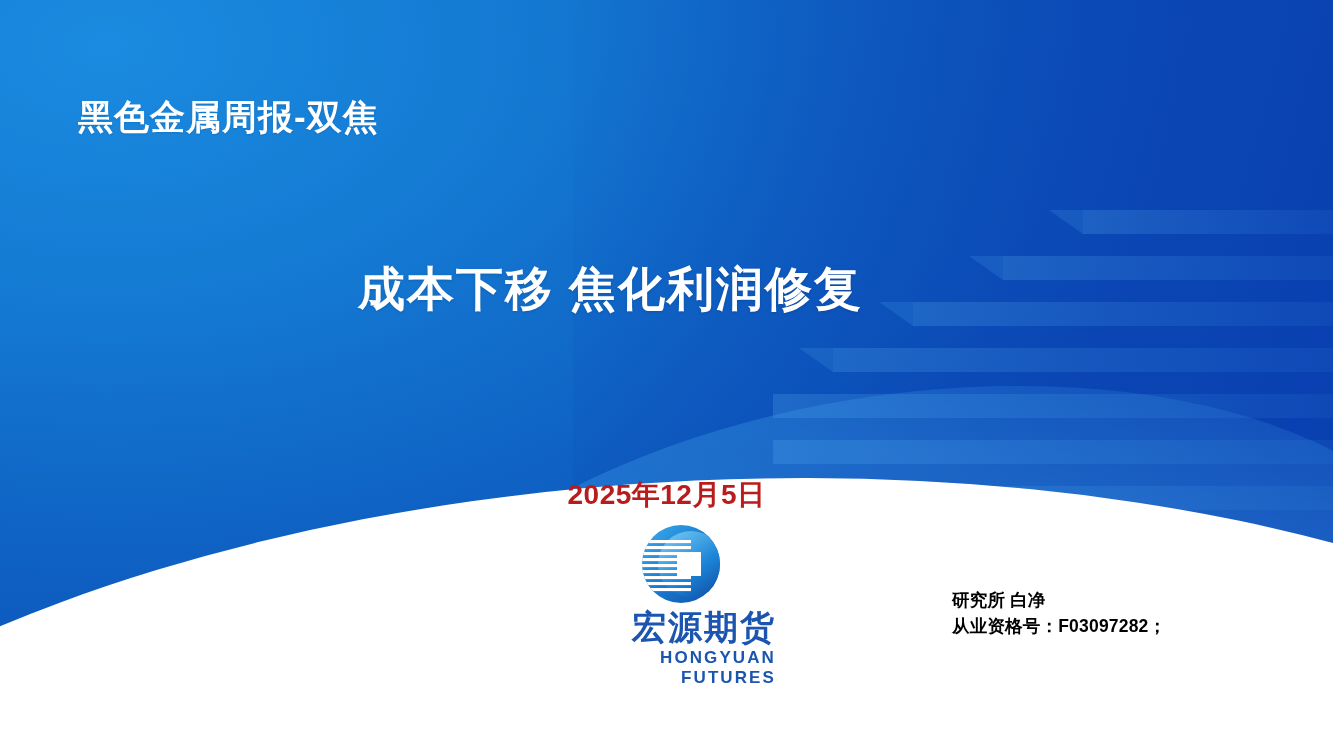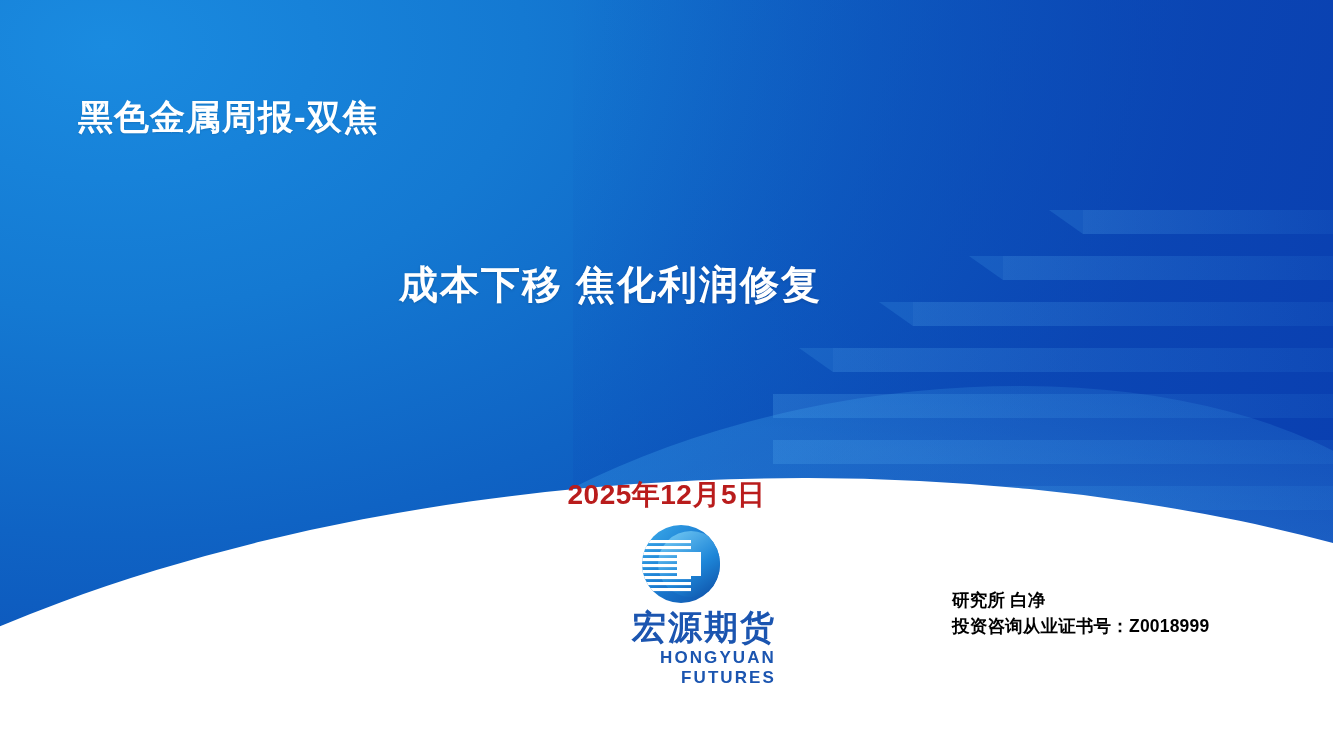--- a/index.html
+++ b/index.html
@@ -76,21 +76,21 @@
   
   .header-title {
     position:absolute; left:78px; top:94px;
     font-size:35px; font-weight:bold; color:#ffffff;
     letter-spacing:1px; white-space:nowrap;
     text-shadow:0 1px 2px rgba(0,0,0,0.12);
   }
   .main-title {
     position:absolute; left:0; top:258px; width:1221px;
     text-align:center;
-    font-size:39px; font-weight:bold; color:#ffffff;
+    font-size:47px; font-weight:bold; color:#ffffff;
     letter-spacing:2px;
     text-shadow:0 1px 3px rgba(0,0,0,0.15);
   }
   .date-line {
     position:absolute; left:0; top:476px; width:1333px;
     text-align:center;
     font-size:28px; font-weight:bold; color:#b91c1c;
     letter-spacing:0.5px;
   }
 
@@ -189,16 +189,16 @@
           <rect x="38" y="30" width="24" height="24" fill="#ffffff"></rect>
         </g>
       </svg>
     </div>
     <div class="logo-cn">宏源期货</div>
     <div class="logo-en">HONGYUAN FUTURES</div>
   </div>
 
   <div class="credentials">
     <div>研究所 白净</div>
-    <div>投资咨询从业证书号：Z0018999</div>
+    <div>从业资格号：F03097282；</div>
   </div>
 
 </div>
 
 </body></html>

